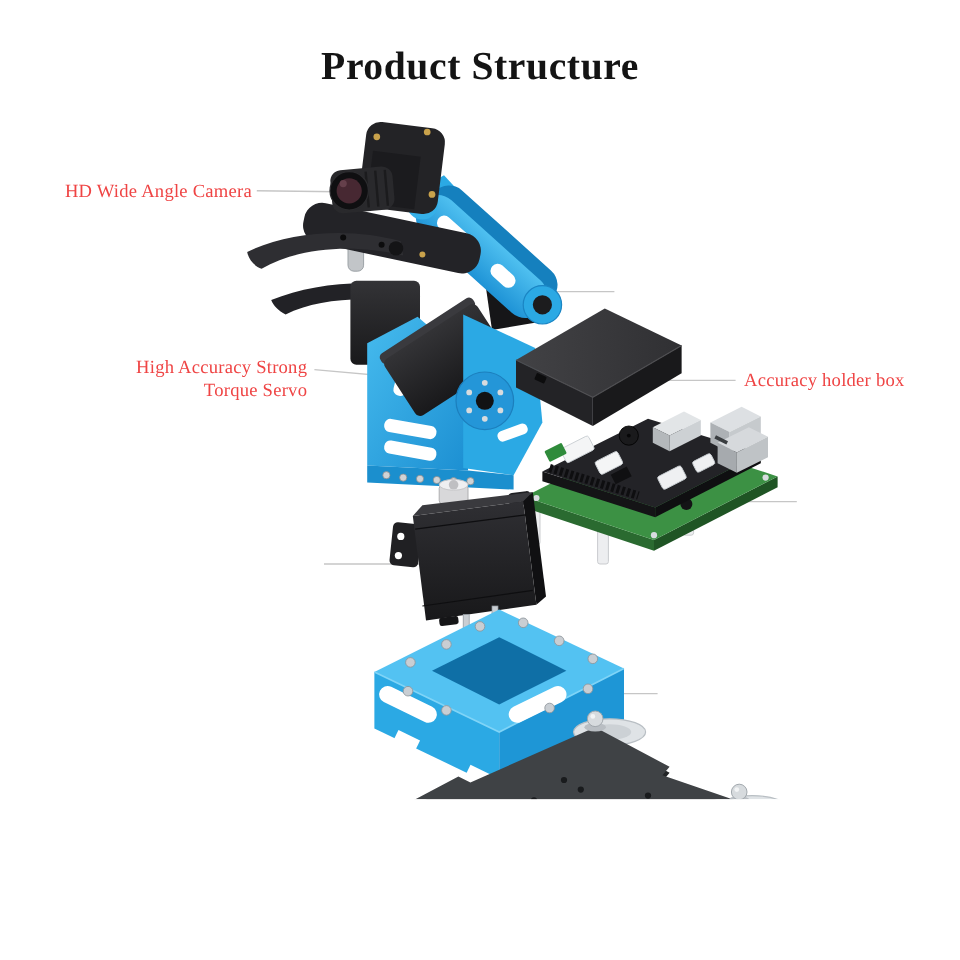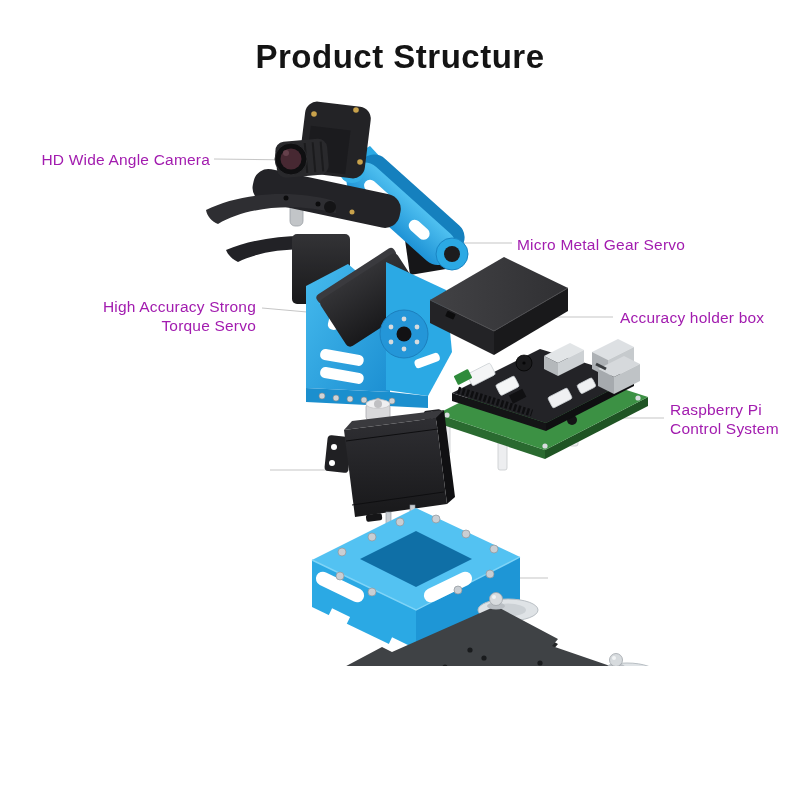--- a/index.html
+++ b/index.html
@@ -1,23 +1,23 @@
 <!DOCTYPE html>
 <html><head>
 <meta charset="utf-8">
 <style>
   html,body{margin:0;padding:0;background:#fff;}
   #page{position:relative;width:800px;height:666px;background:#fff;overflow:hidden;
-        font-family:Liberation Sans, sans-serif;}
+        font-family:Liberation Serif, serif;}
   #title{position:absolute;top:38px;left:0;width:800px;text-align:center;
          font-size:33px;font-weight:700;color:#141414;letter-spacing:.5px;}
-  .label{position:absolute;font-size:15.5px;line-height:19px;color:#a21caf;
+  .label{position:absolute;font-size:15.5px;line-height:19px;color:#ef4444;
          white-space:nowrap;letter-spacing:.2px;}
   .label.right{text-align:right;}
-  .label span{display:block;}
+  .label span{display:block;margin-left:11px;}
   #scene{position:absolute;top:0;left:0;}
 </style>
 </head>
 <body>
 
 <div id="page">
 
   <div id="title">Product Structure</div>
 
   <svg id="scene" width="800" height="800" viewBox="0 0 800 800">
@@ -296,29 +296,24 @@
             <ellipse cx="286" cy="697" rx="9" ry="3.5" fill="#B9BEC3"></ellipse>
             <circle cx="286" cy="690" r="6.5" fill="#D7DBDE" stroke="#9FA5AA" stroke-width="0.8"></circle>
             <circle cx="284" cy="688" r="2" fill="#F2F4F5"></circle>
           </g>
       </g>
     </g>
   </svg>
 
   <div class="label right" style="top:150px; right:590px;">HD Wide Angle Camera</div>
 
-  <div class="label" style="top:235px; left:517px;">Micro Metal Gear Servo</div>
 
   <div class="label right" style="top:297px; right:544px;">
     <span>High Accuracy Strong</span>
     <span>Torque Servo</span>
   </div>
 
   <div class="label" style="top:308px; left:620px;">Accuracy holder box</div>
 
-  <div class="label" style="top:400px; left:670px;">
-    <span>Raspberry Pi</span>
-    <span>Control System</span>
-  </div>
 
 
 
 </div>
 
 </body></html>

